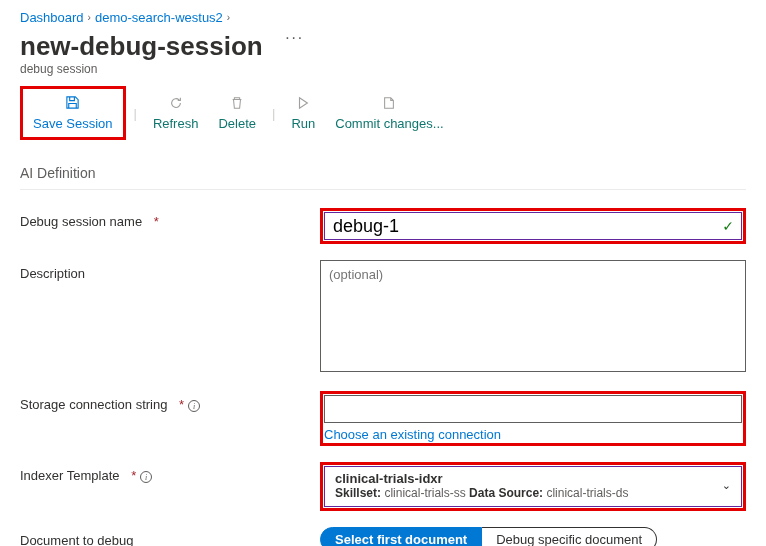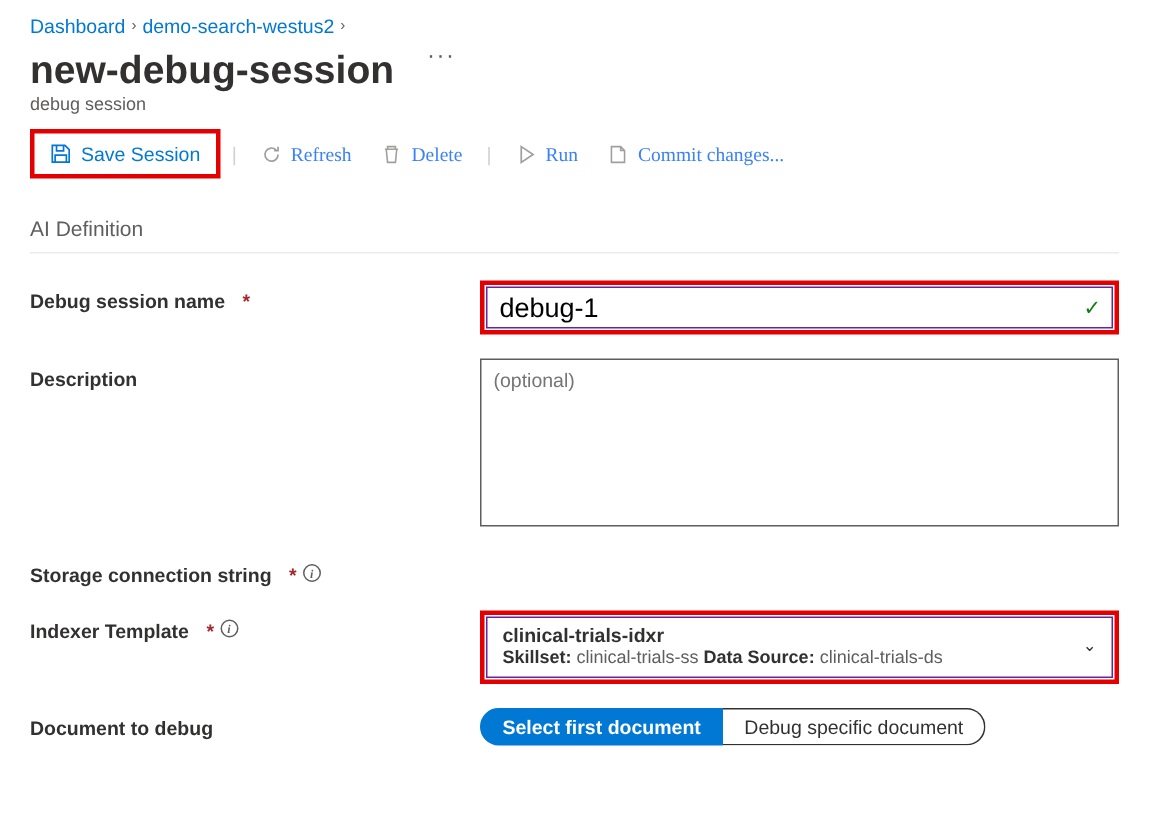--- a/index.html
+++ b/index.html
@@ -15,30 +15,30 @@
   }
   a { color: #0078d4; text-decoration: none; }
   .breadcrumb { font-size: 13px; color: #0078d4; margin-bottom: 4px; display: flex; align-items: center; gap: 4px; }
   .breadcrumb a { color: #0078d4; }
   .breadcrumb .chev { color: #605e5c; font-size: 10px; }
   .title-row { display: flex; align-items: flex-start; gap: 22px; }
   .page-title { font-size: 26px; font-weight: 600; color: #323130; margin-top: 2px; }
   .dots { color: #605e5c; font-size: 16px; letter-spacing: 1px; cursor: pointer; }
   .subtitle { font-size: 12px; color: #605e5c; margin-bottom: 10px; }
   .toolbar { display: flex; align-items: center; gap: 4px; border-bottom: 1px solid transparent; padding-bottom: 8px; margin-bottom: 10px; }
-  .toolbar-btn { display: inline-flex; align-items: center; gap: 6px; padding: 4px 8px; font-size: 13px; cursor: pointer; border: none; background: none; }
+  .toolbar-btn { display: inline-flex; align-items: center; gap: 6px; padding: 4px 8px; font-size: 13px; cursor: pointer; border: none; background: none; flex-direction: column; }
   .toolbar-btn.primary { color: #0078d4; }
-  .toolbar-btn.disabled { color: #3b82f6; cursor: default; font-family: Liberation Serif, serif; }
+  .toolbar-btn.disabled { color: #0f766e; cursor: default; }
   .toolbar-sep { color: #d2d0ce; margin: 0 4px; }
   .save-box { border: 3px solid #e40000; padding: 2px; }
   .tabs { display: flex; gap: 24px; border-bottom: 1px solid #edebe9; margin-top: 8px; margin-bottom: 18px; }
   .tab { padding: 6px 0 8px; font-size: 14px; color: #605e5c; cursor: pointer; }
   .tab.active { color: #0078d4; font-weight: 600; border-bottom: 2px solid #0078d4; margin-bottom: -1px; }
   .field-row { display: flex; align-items: flex-start; margin-bottom: 16px; }
-  .field-label { width: 300px; flex-shrink: 0; font-size: 13px; color: #323130; padding-top: 6px; display: flex; align-items: flex-start; gap: 4px; font-weight: bold; }
+  .field-label { width: 300px; flex-shrink: 0; font-size: 13px; color: #323130; padding-top: 6px; display: flex; align-items: flex-end; gap: 4px; }
   .req { color: #a4262c; }
   .info-icon { width: 12px; height: 12px; border: 1px solid #605e5c; border-radius: 50%; display: inline-flex; align-items: center; justify-content: center; font-size: 8px; color: #605e5c; font-style: italic; font-family: serif; }
   .field-control { flex: 1; }
   .redbox { border: 3px solid #e40000; padding: 1px; }
   .txt-input { width: 100%; height: 28px; padding: 4px 8px; font-size: 18px; border: 1px solid #605e5c; outline: none; font-family: inherit; }
   .txt-input.valid { border: 1px solid #61279e; }
   .input-wrap { position: relative; }
   .check { position: absolute; right: 8px; top: 6px; color: #107c10; font-size: 14px; }
   .textarea { width: 100%; height: 112px; padding: 6px 8px; font-size: 13px; border: 1px solid #605e5c; font-family: inherit; resize: none; outline: none; }
   .link-below { color: #0078d4; font-size: 13px; margin-top: 4px; display: inline-block; }
@@ -130,20 +130,26 @@
   <div class="field-control">
     <textarea class="textarea" placeholder="(optional)" style=""></textarea>
   </div>
 </div>
 
 <div class="field-row">
   <div class="field-label">
     <span>Storage connection string</span>&nbsp;<span class="req">*</span>
     <span class="info-icon">i</span>
   </div>
+  <div class="field-control">
+    <div class="redbox">
+      <input class="txt-input" type="text" style="">
+      <a href="#" class="link-below">Choose an existing connection</a>
+    </div>
+  </div>
 </div>
 
 <div class="field-row">
   <div class="field-label">
     <span>Indexer Template</span>&nbsp;<span class="req">*</span>
     <span class="info-icon">i</span>
   </div>
   <div class="field-control">
     <div class="redbox">
       <div class="dropdown-box">

